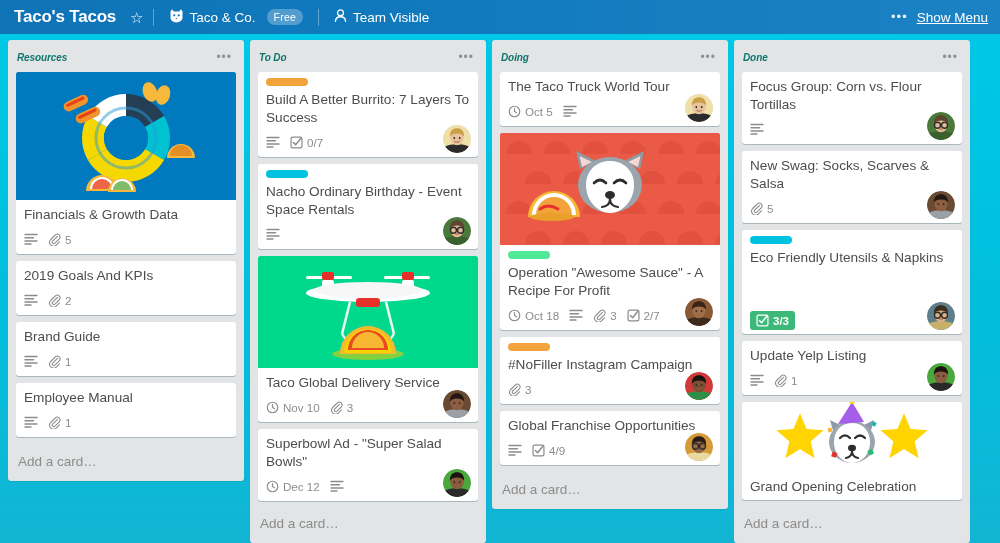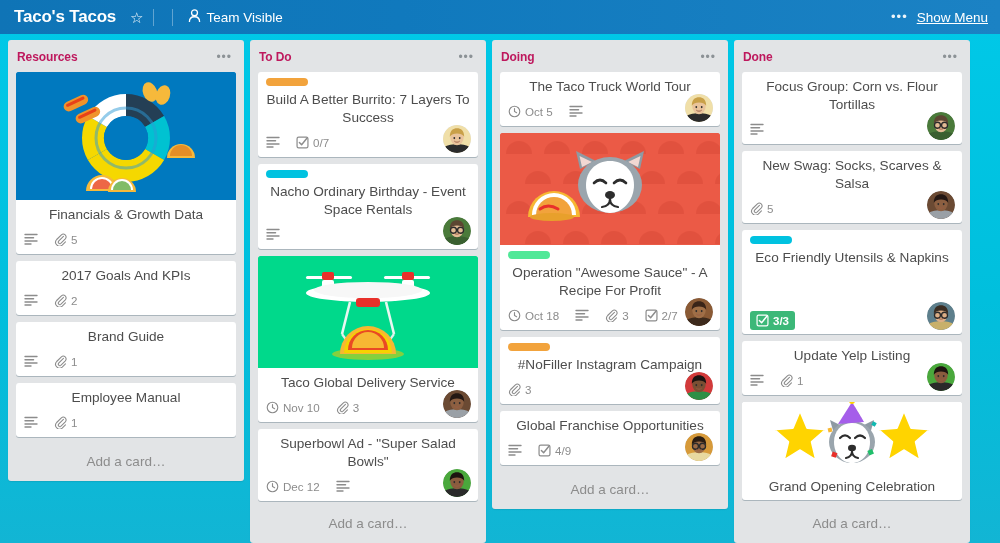--- a/index.html
+++ b/index.html
@@ -6,21 +6,20 @@
   html, body {
     width: 1000px; height: 543px;
     overflow: hidden;
     font-family: "Liberation Sans", sans-serif;
     background: #00c2e0;
   }
   #board-root {
     position: relative;
     width: 1000px; height: 543px;
     background: linear-gradient(180deg,#00c9e8 0%,#00bfdd 55%,#12b5d4 100%);
-    text-align: center;
   }
 
   
   #board-header {
     height: 34px;
     background: linear-gradient(90deg,#0f74b6 0%,#1079bd 40%,#1b82c4 100%);
     display: flex; align-items: center;
     padding: 0 12px 0 14px;
     color: #fff;
     position: relative;
@@ -72,22 +71,23 @@
     display: flex; flex-direction: column;
     max-height: 503px;
     box-shadow: 0 1px 1px rgba(0,0,0,0.08);
   }
   .list-header {
     display: flex; align-items: center;
     padding: 10px 9px 8px 9px;
     flex: 0 0 auto;
   }
   .list-title {
-    font-size: 12px; font-weight: bold; color: #be185d;
+    font-size: 10px; font-weight: bold; color: #0f766e;
     letter-spacing: -0.1px;
+    font-style: italic;
   }
   .list-dots {
     margin-left: auto; color: #8c9296;
     font-size: 12px; letter-spacing: 1px; line-height: 6px;
     padding: 4px 3px;
   }
   .cards {
     padding: 0 8px;
     overflow: hidden;
     flex: 1 1 auto;
@@ -102,21 +102,21 @@
   .card-body { padding: 6px 8px 4px 8px; position: relative; border-radius: 17px; }
   .label-chip {
     height: 8px; width: 42px; border-radius: 4px;
     margin-bottom: 5px; display: block;
   }
   .card-title {
     font-size: 13.6px; line-height: 18px; color: #4d4d4d;
     word-wrap: break-word;
   }
   .badges {
-    display: flex; align-items: center; gap: 16px;
+    display: flex; align-items: center; gap: 10px;
     margin-top: 4px; min-height: 22px;
     padding-right: 34px;
   }
   .badge {
     display: inline-flex; align-items: center; gap: 4px;
     font-size: 11.6px; color: #8c8c8c;
   }
   .badge.green-badge {
     background: #3cb878; color: #fff;
     border-radius: 3px; padding: 3px 6px; font-weight: bold;
@@ -149,20 +149,32 @@
 
 <div id="board-root">
 
   <div id="board-header">
     <div class="bh-title">Taco's Tacos</div>
 
     <div class="bh-star">☆</div>
 
     <div class="bh-sep"></div>
 
+    <div class="bh-item">
+      <span>
+        <svg width="15" height="14" viewBox="0 0 20 18" aria-hidden="true">
+          <path d="M2 3 L4 0 L6.5 3 L13.5 3 L16 0 L18 3 L18 11 C18 15 14.5 17.5 10 17.5 C5.5 17.5 2 15 2 11 Z" fill="#fff"></path>
+          <circle cx="7" cy="8" r="1.5" fill="#1079bd"></circle>
+          <circle cx="13" cy="8" r="1.5" fill="#1079bd"></circle>
+          <path d="M8.5 12 L11.5 12 L10 13.6 Z" fill="#1079bd"></path>
+        </svg>
+      </span>
+      <span>Taco &amp; Co.</span>
+      <span class="free-badge">Free</span>
+    </div>
 
     <div class="bh-sep"></div>
 
     <div class="bh-item">
       <span>
         <svg width="13" height="14" viewBox="0 0 14 15" aria-hidden="true">
           <circle cx="7" cy="4" r="3.2" fill="none" stroke="#fff" stroke-width="1.4"></circle>
           <path d="M1.5 14 C1.5 10 4 8.3 7 8.3 C10 8.3 12.5 10 12.5 14" fill="none" stroke="#fff" stroke-width="1.4"></path>
         </svg>
       </span>
@@ -243,21 +255,21 @@
                       <path d="M11.6 4.2 L5.7 10.1 a1.85 1.85 0 0 0 2.6 2.6 L13.9 7.1 a3.4 3.4 0 0 0 -4.8 -4.8 L3.3 8 a4.85 4.85 0 0 0 6.8 6.9 l4-4" fill="none" stroke="#8c8c8c" stroke-width="1.35" stroke-linecap="round"></path>
                     </svg>
                   </span>
                   <span>5</span>
                 </span>
               </div>
             </div>
           </div>
           <div class="card">
             <div class="card-body">
-              <div class="card-title">2017 Goals And KPIs</div>
+              <div class="card-title">2019 Goals And KPIs</div>
               <div class="badges">
                 <span class="badge">
                   <span>
                     <svg width="14" height="12" viewBox="0 0 16 14" aria-hidden="true">
                       <g fill="none" stroke="#8c8c8c" stroke-width="1.6" stroke-linecap="round">
         <line x1="1" y1="1.8" x2="15" y2="1.8"></line>
                         <line x1="1" y1="5.6" x2="11" y2="5.6"></line>
         <line x1="1" y1="9.4" x2="15" y2="9.4"></line>
                         <line x1="1" y1="12.8" x2="8" y2="12.8"></line>
                       </g>

